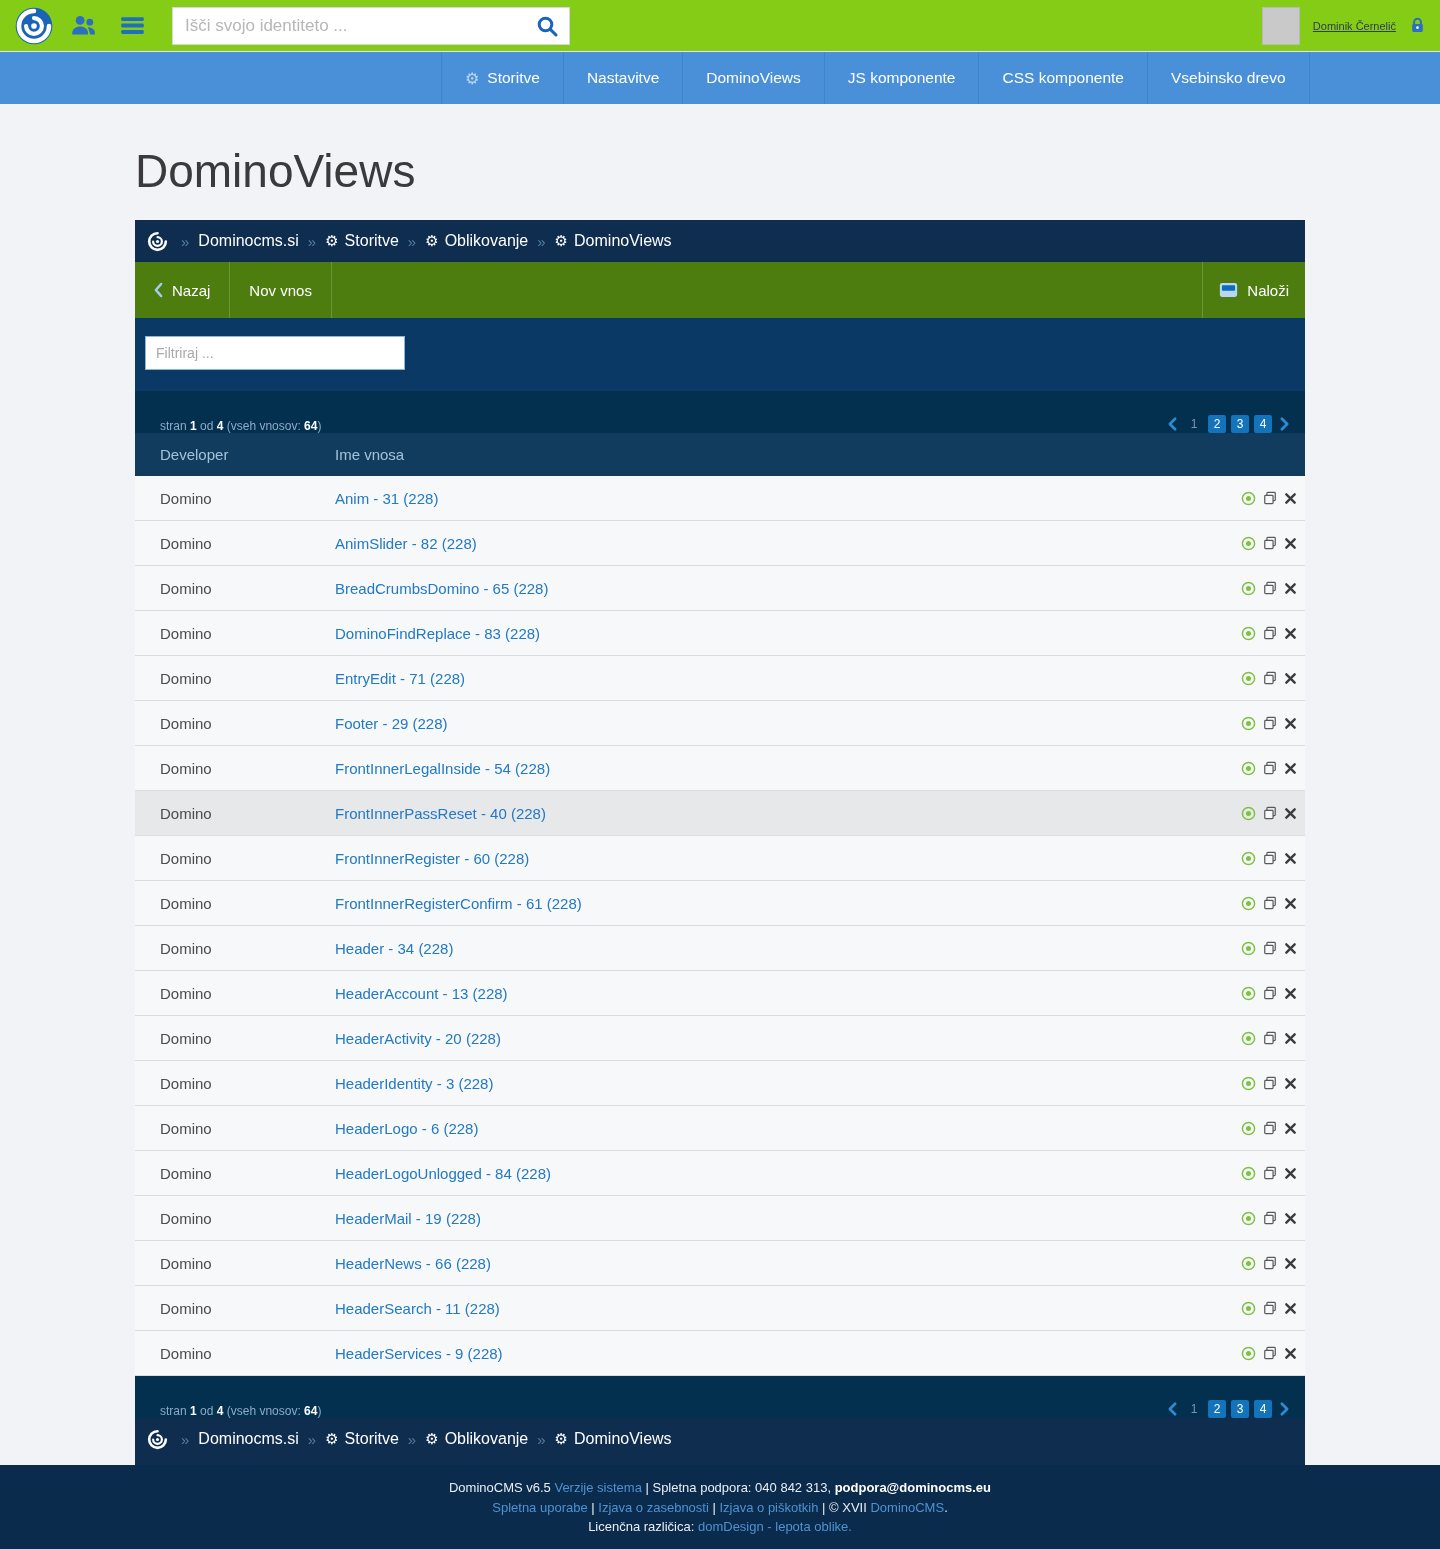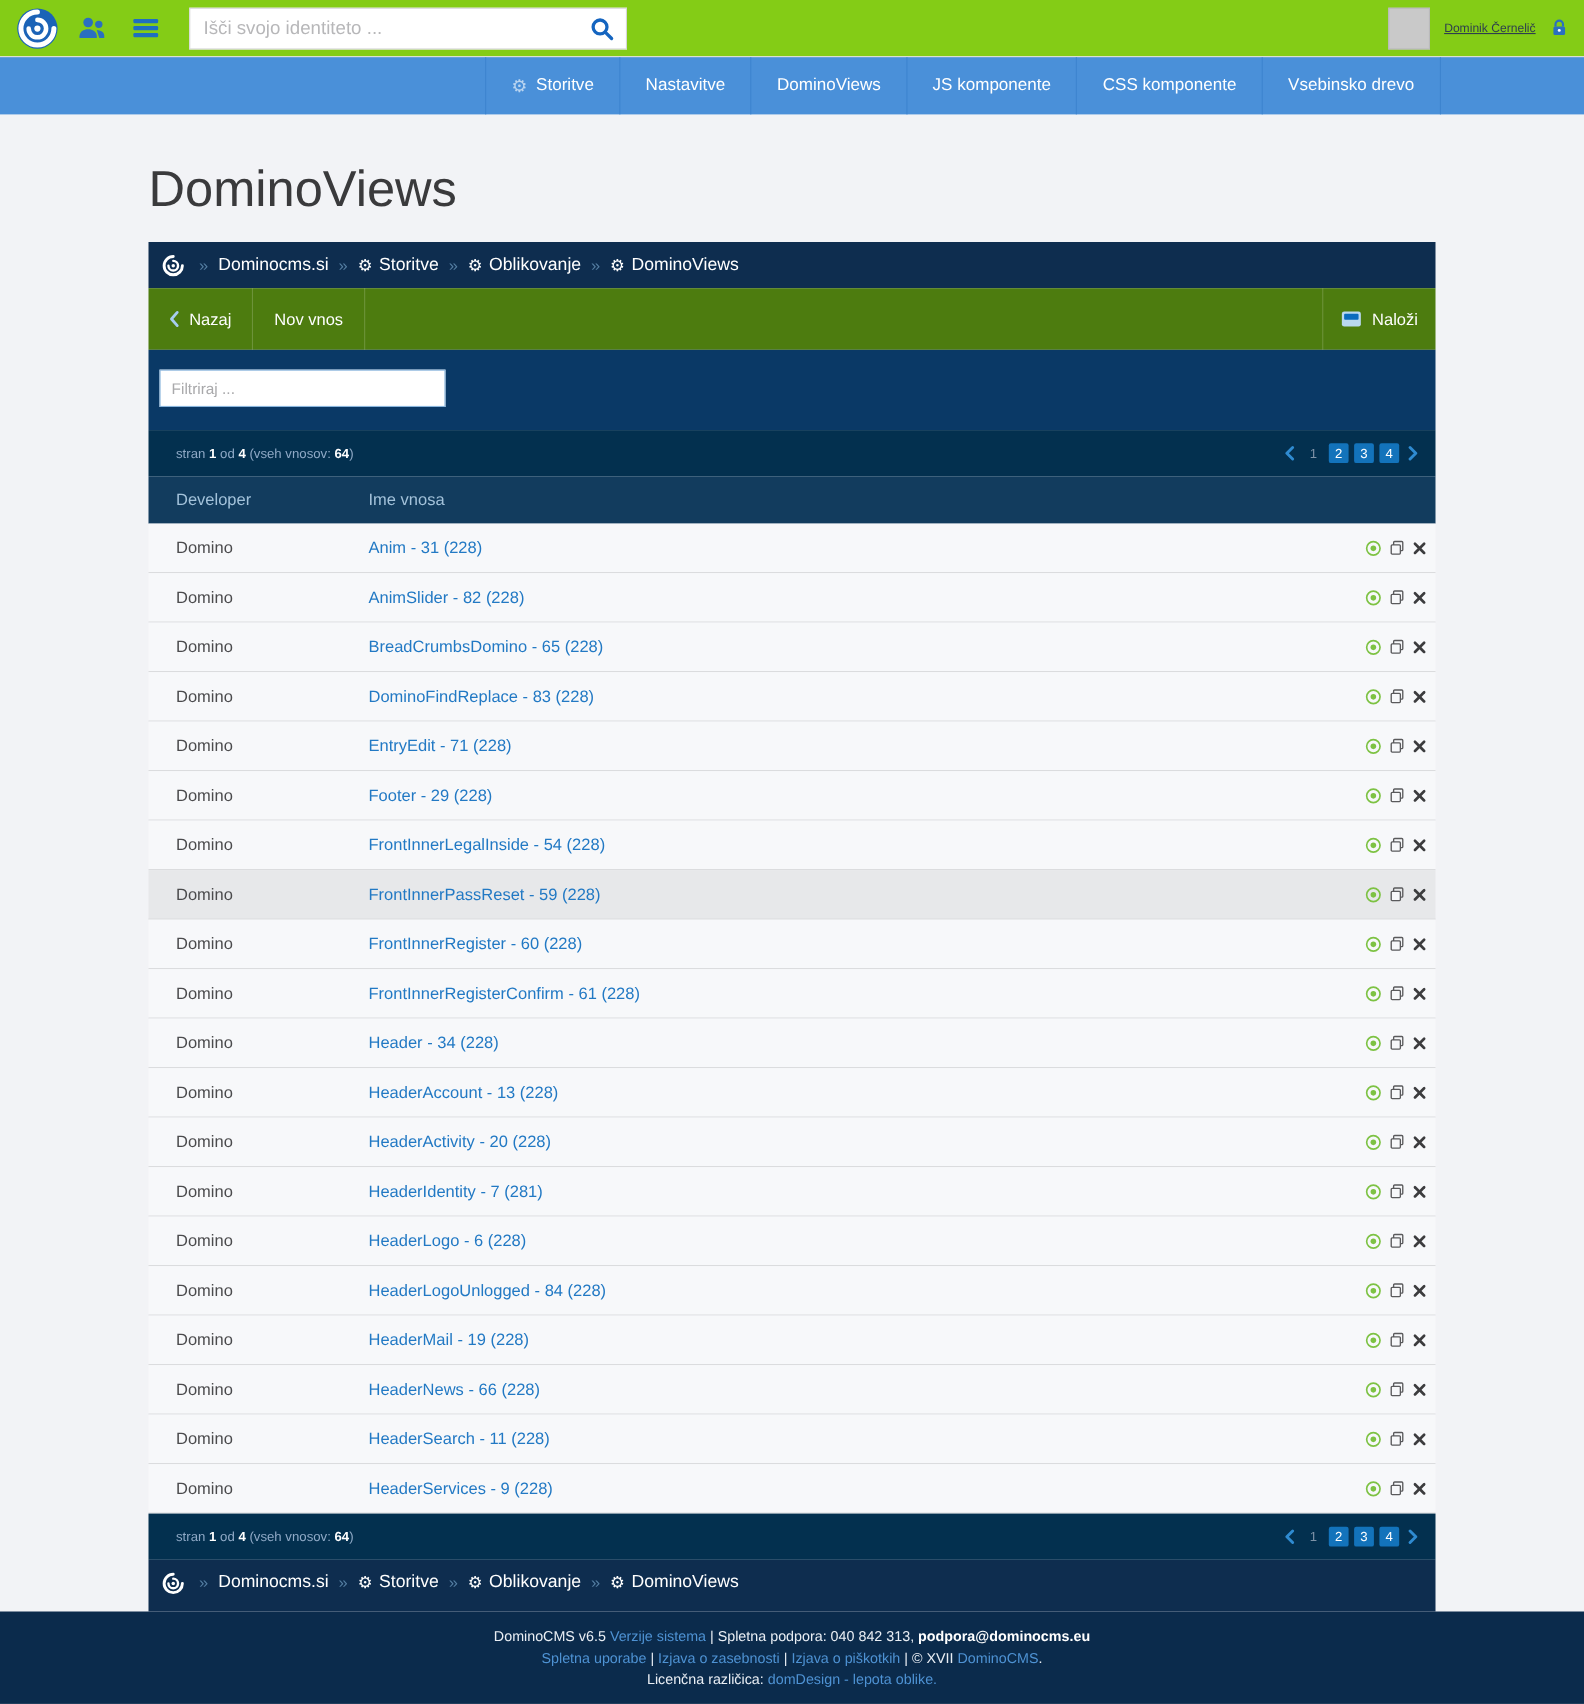--- a/index.html
+++ b/index.html
@@ -71,21 +71,21 @@
   .tb-btn--right { margin-left:auto; border-right:none; border-left:1px solid rgba(255,255,255,.18); padding:0 16px; }
 
   .filter-section { background:#0a3966; padding:18px 0 21px 10px; }
   .filter-input {
     width:260px; height:34px; border:1px solid #8ab6dd; padding:0 10px;
     font-size:14px; color:#ef4444; font-family:"Liberation Sans", sans-serif; outline:none;
   }
   .filter-input::placeholder { color:#a9a9ab; }
 
   .pagination-bar {
-    display:flex; align-items:center; height:42px; background:#03304f;
+    display:flex; align-items:flex-end; height:42px; background:#03304f;
     padding:0 13px 0 25px;
   }
   .pg-label { font-size:12px; color:#8fa9c6; }
   .pg-label b { color:#ffffff; }
   .pg-controls { margin-left:auto; display:flex; align-items:center; gap:5px; }
   .pg-chevron { display:flex; align-items:center; padding:0 3px; cursor:pointer; }
   .pg-num {
     min-width:18px; height:18px; line-height:18px; text-align:center; font-size:12px;
     color:#fff; background:#1373bb; border-radius:2px; cursor:pointer;
   }
@@ -469,21 +469,21 @@
           <line x1="2.5" y1="2.5" x2="11.5" y2="11.5"></line>
           <line x1="11.5" y1="2.5" x2="2.5" y2="11.5"></line>
         </svg>
       </span>
     </div>
   </div>
 
   <div class="row highlight">
     <div class="cell-dev">Domino</div>
     <div class="cell-name">
-      <a>FrontInnerPassReset - 59 (228)</a>
+      <a>FrontInnerPassReset - 40 (228)</a>
     </div>
     <div class="row-actions">
       <span class="icon-btn">
         <svg viewBox="0 0 16 16" width="15" height="15">
           <circle cx="8" cy="8" r="6.5" fill="none" stroke="#7dc243" stroke-width="1.6"></circle>
           <circle cx="8" cy="8" r="2.7" fill="#7dc243"></circle>
         </svg>
       </span>
       <span class="icon-btn">
         <svg viewBox="0 0 16 16" width="14" height="14" fill="none" stroke="#5a5a5c" stroke-width="1.4">
@@ -631,21 +631,21 @@
           <line x1="2.5" y1="2.5" x2="11.5" y2="11.5"></line>
           <line x1="11.5" y1="2.5" x2="2.5" y2="11.5"></line>
         </svg>
       </span>
     </div>
   </div>
 
   <div class="row">
     <div class="cell-dev">Domino</div>
     <div class="cell-name">
-      <a>HeaderIdentity - 7 (281)</a>
+      <a>HeaderIdentity - 3 (228)</a>
     </div>
     <div class="row-actions">
       <span class="icon-btn">
         <svg viewBox="0 0 16 16" width="15" height="15">
           <circle cx="8" cy="8" r="6.5" fill="none" stroke="#7dc243" stroke-width="1.6"></circle>
           <circle cx="8" cy="8" r="2.7" fill="#7dc243"></circle>
         </svg>
       </span>
       <span class="icon-btn">
         <svg viewBox="0 0 16 16" width="14" height="14" fill="none" stroke="#5a5a5c" stroke-width="1.4">

